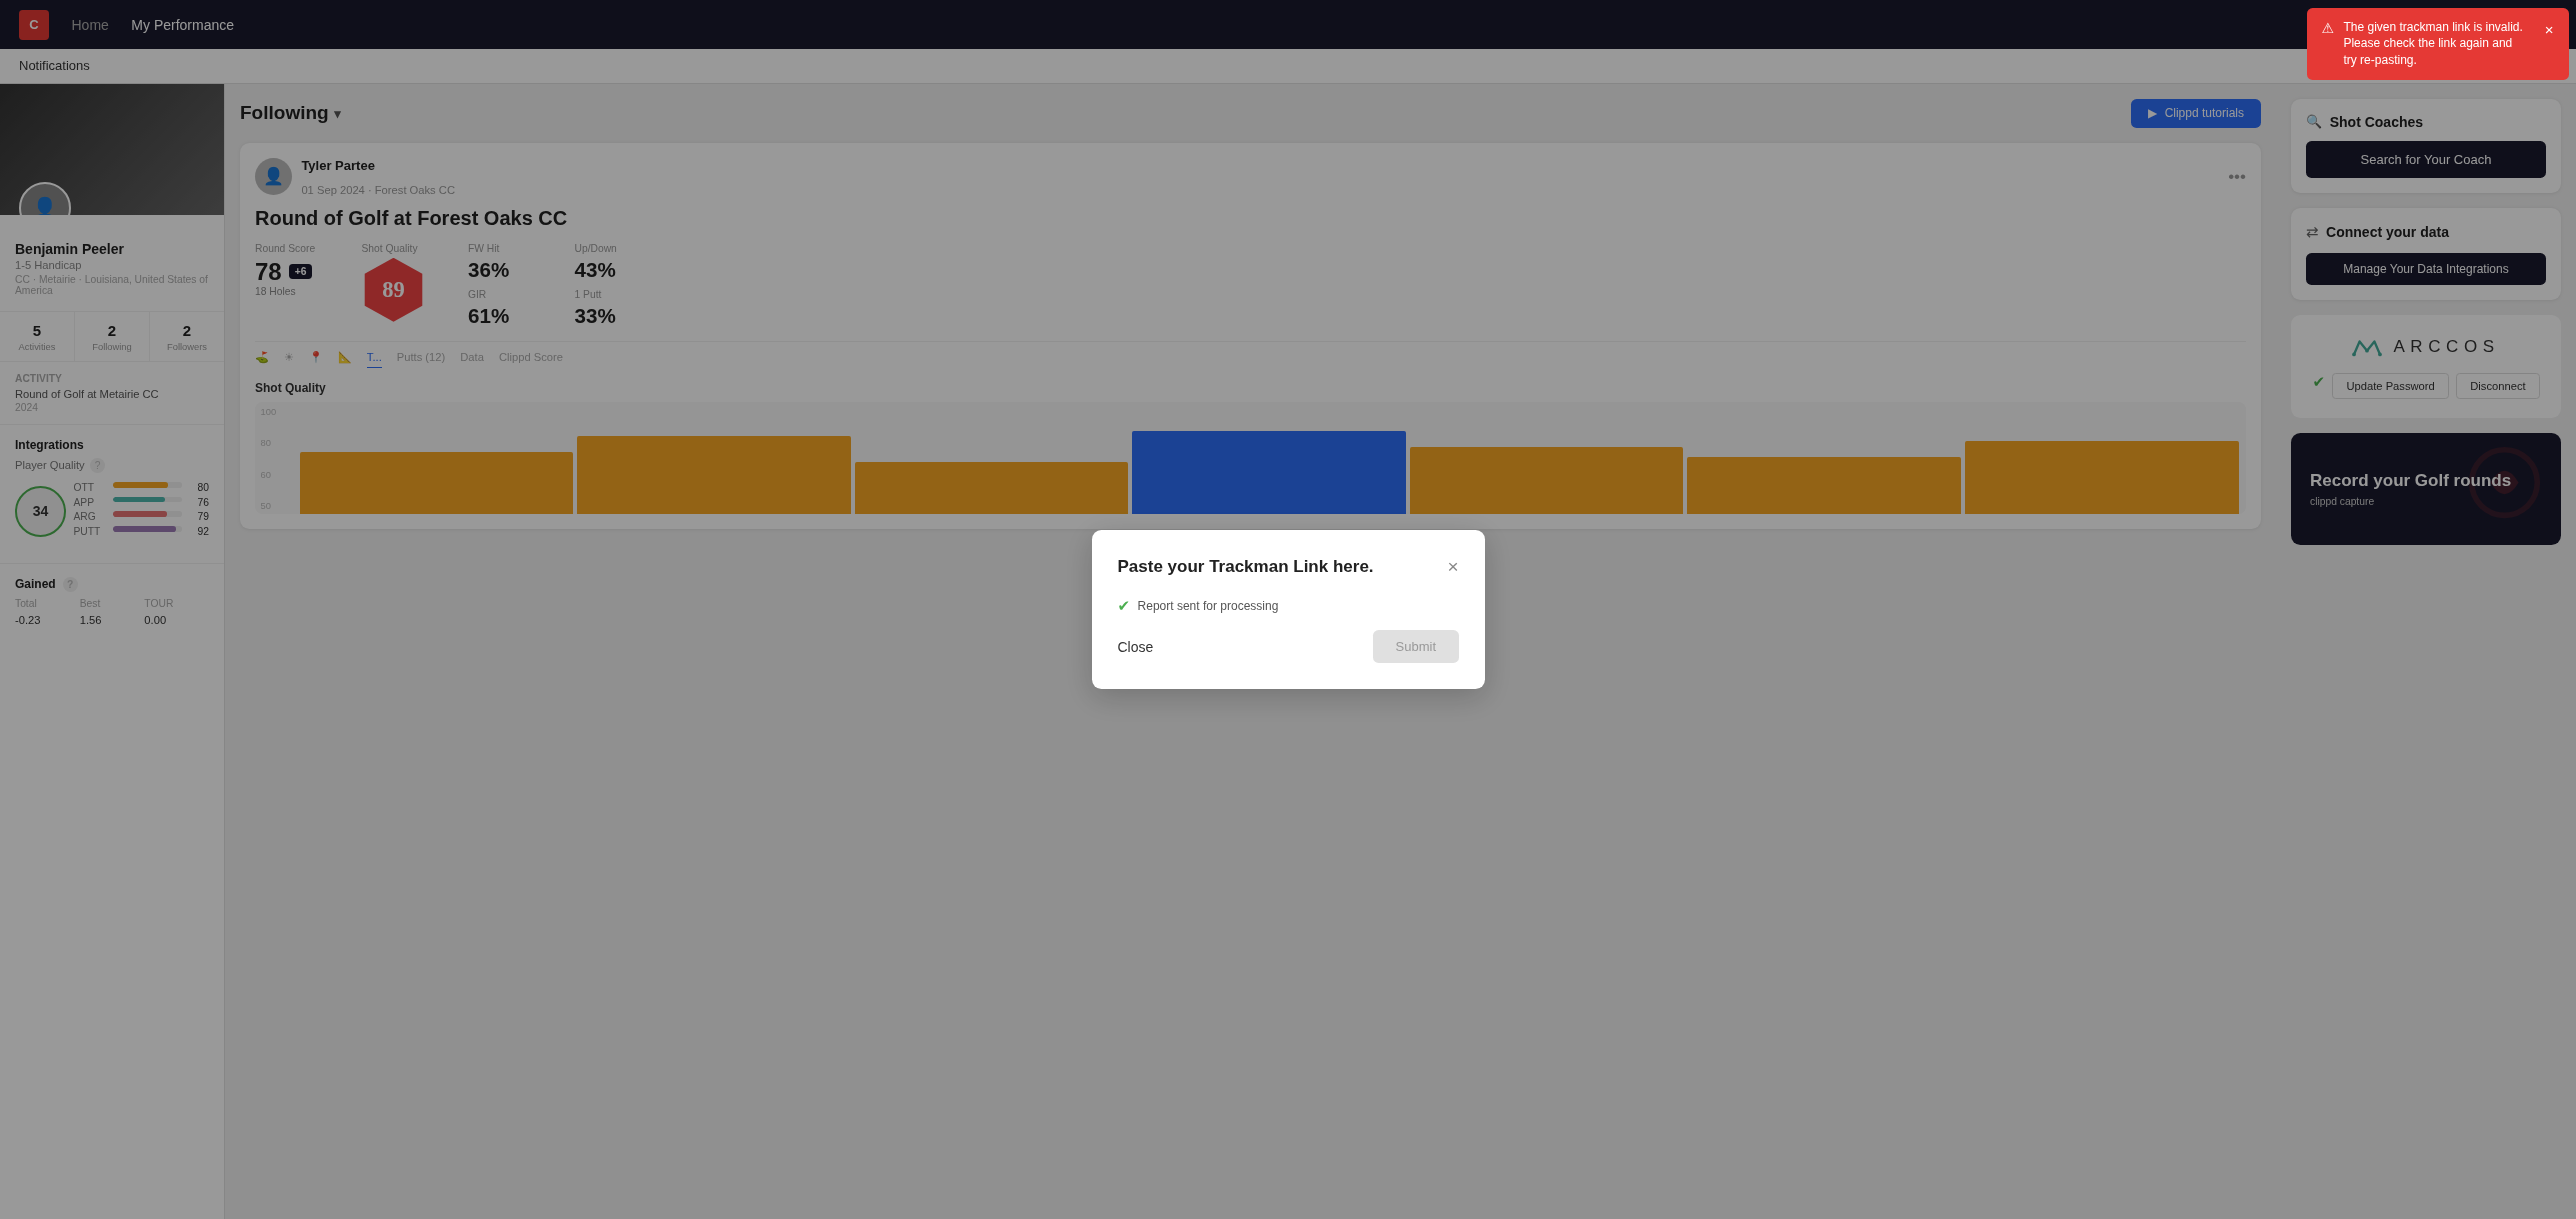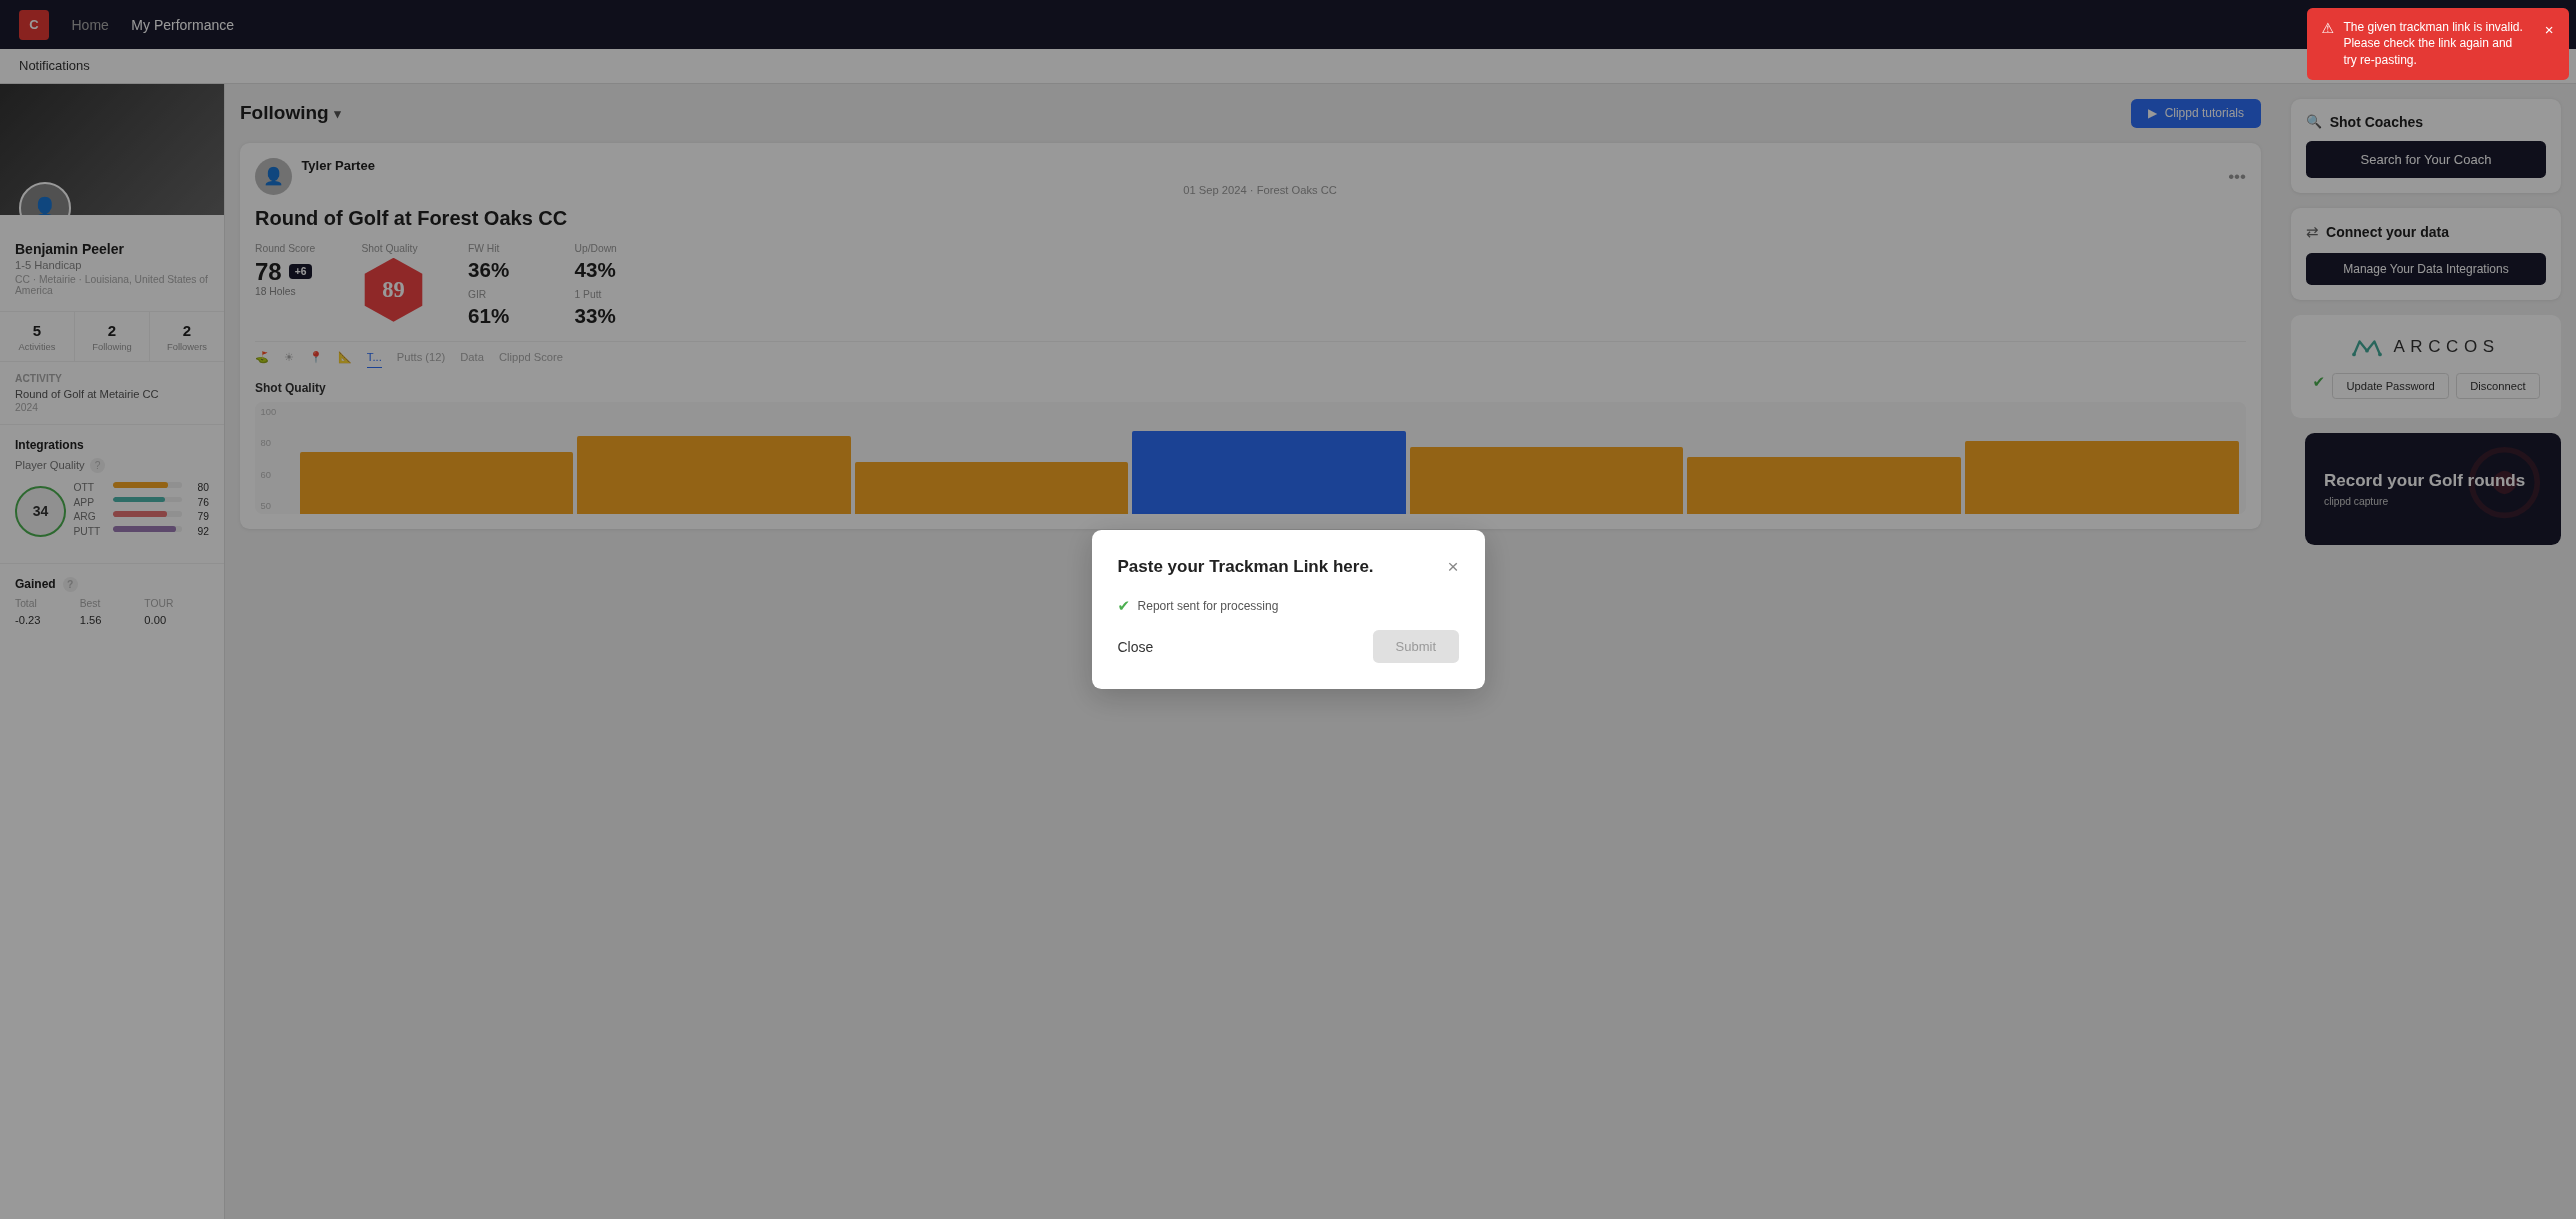--- a/index.html
+++ b/index.html
@@ -127,21 +127,21 @@
 
     .feed-card { background: white; border-radius: 9.4px; padding: 15px; margin-bottom: 15px; box-shadow: 0 0.9px 3.7px rgba(0,0,0,0.08); }
 
     .feed-card-header { display: flex; align-items: center; gap: 9.4px; margin-bottom: 11.2px; }
     .feed-card-avatar {
       width: 37px; height: 37px; border-radius: 50%; background: #bbb;
       display: flex; align-items: center; justify-content: center; color: #888; font-size: 17px; flex-shrink: 0;
     }
     .feed-card-info { flex: 1; }
     .feed-card-name { font-weight: 600; font-size: 13px; color: #222; }
-    .feed-card-meta { font-size: 11.2px; color: #999; margin-top: 11px; text-align: center; }
+    .feed-card-meta { font-size: 11.2px; color: #999; margin-top: 11px; }
     .feed-card-more { color: #999; cursor: pointer; font-size: 17px; }
 
     .feed-card-title { font-size: 20px; font-weight: 700; color: #222; margin-bottom: 13px; }
 
     .feed-stats-row { display: flex; gap: 22.5px; flex-wrap: wrap; }
     .feed-stat { min-width: 84px; }
     .feed-stat-label { font-size: 10.3px; color: #999; margin-bottom: 3.7px; }
     .feed-stat-val { font-size: 24px; font-weight: 700; color: #222; }
     .feed-stat-sub { font-size: 10.3px; color: #888; }
     .round-score-wrap { display: flex; align-items: center; gap: 7.5px; }
@@ -192,21 +192,21 @@
     .arccos-actions { display: flex; gap: 7.5px; margin-top: 13px; justify-content: center; }
     .arccos-status { color: #4caf50; font-size: 15px; }
     .arccos-btn {
       background: white; border: 0.9px solid #ddd; border-radius: 3.7px;
       padding: 5.6px 13px; font-size: 11.2px; cursor: pointer; color: #333;
     }
 
     .record-card {
       background: #1a1a2e; border-radius: 9.4px; padding: 19px;
       margin-bottom: 15px; min-height: 112px; display: flex; align-items: center;
-      position: relative; overflow: hidden; margin-left: 14px;
+      position: relative; overflow: hidden;
     }
     .record-text { color: white; font-size: 17px; font-weight: 700; line-height: 1.3; z-index: 1; }
     .record-logo { position: absolute; right: 19px; opacity: 0.3; font-size: 56px; color: #e53935; }
     .clippd-logo-text { font-size: 10.3px; color: #ccc; margin-top: 3.7px; }
 
     
     .modal-overlay {
       position: fixed; inset: 0; background: rgba(0,0,0,0.4); z-index: 500;
       display: flex; align-items: center; justify-content: center;
     }

